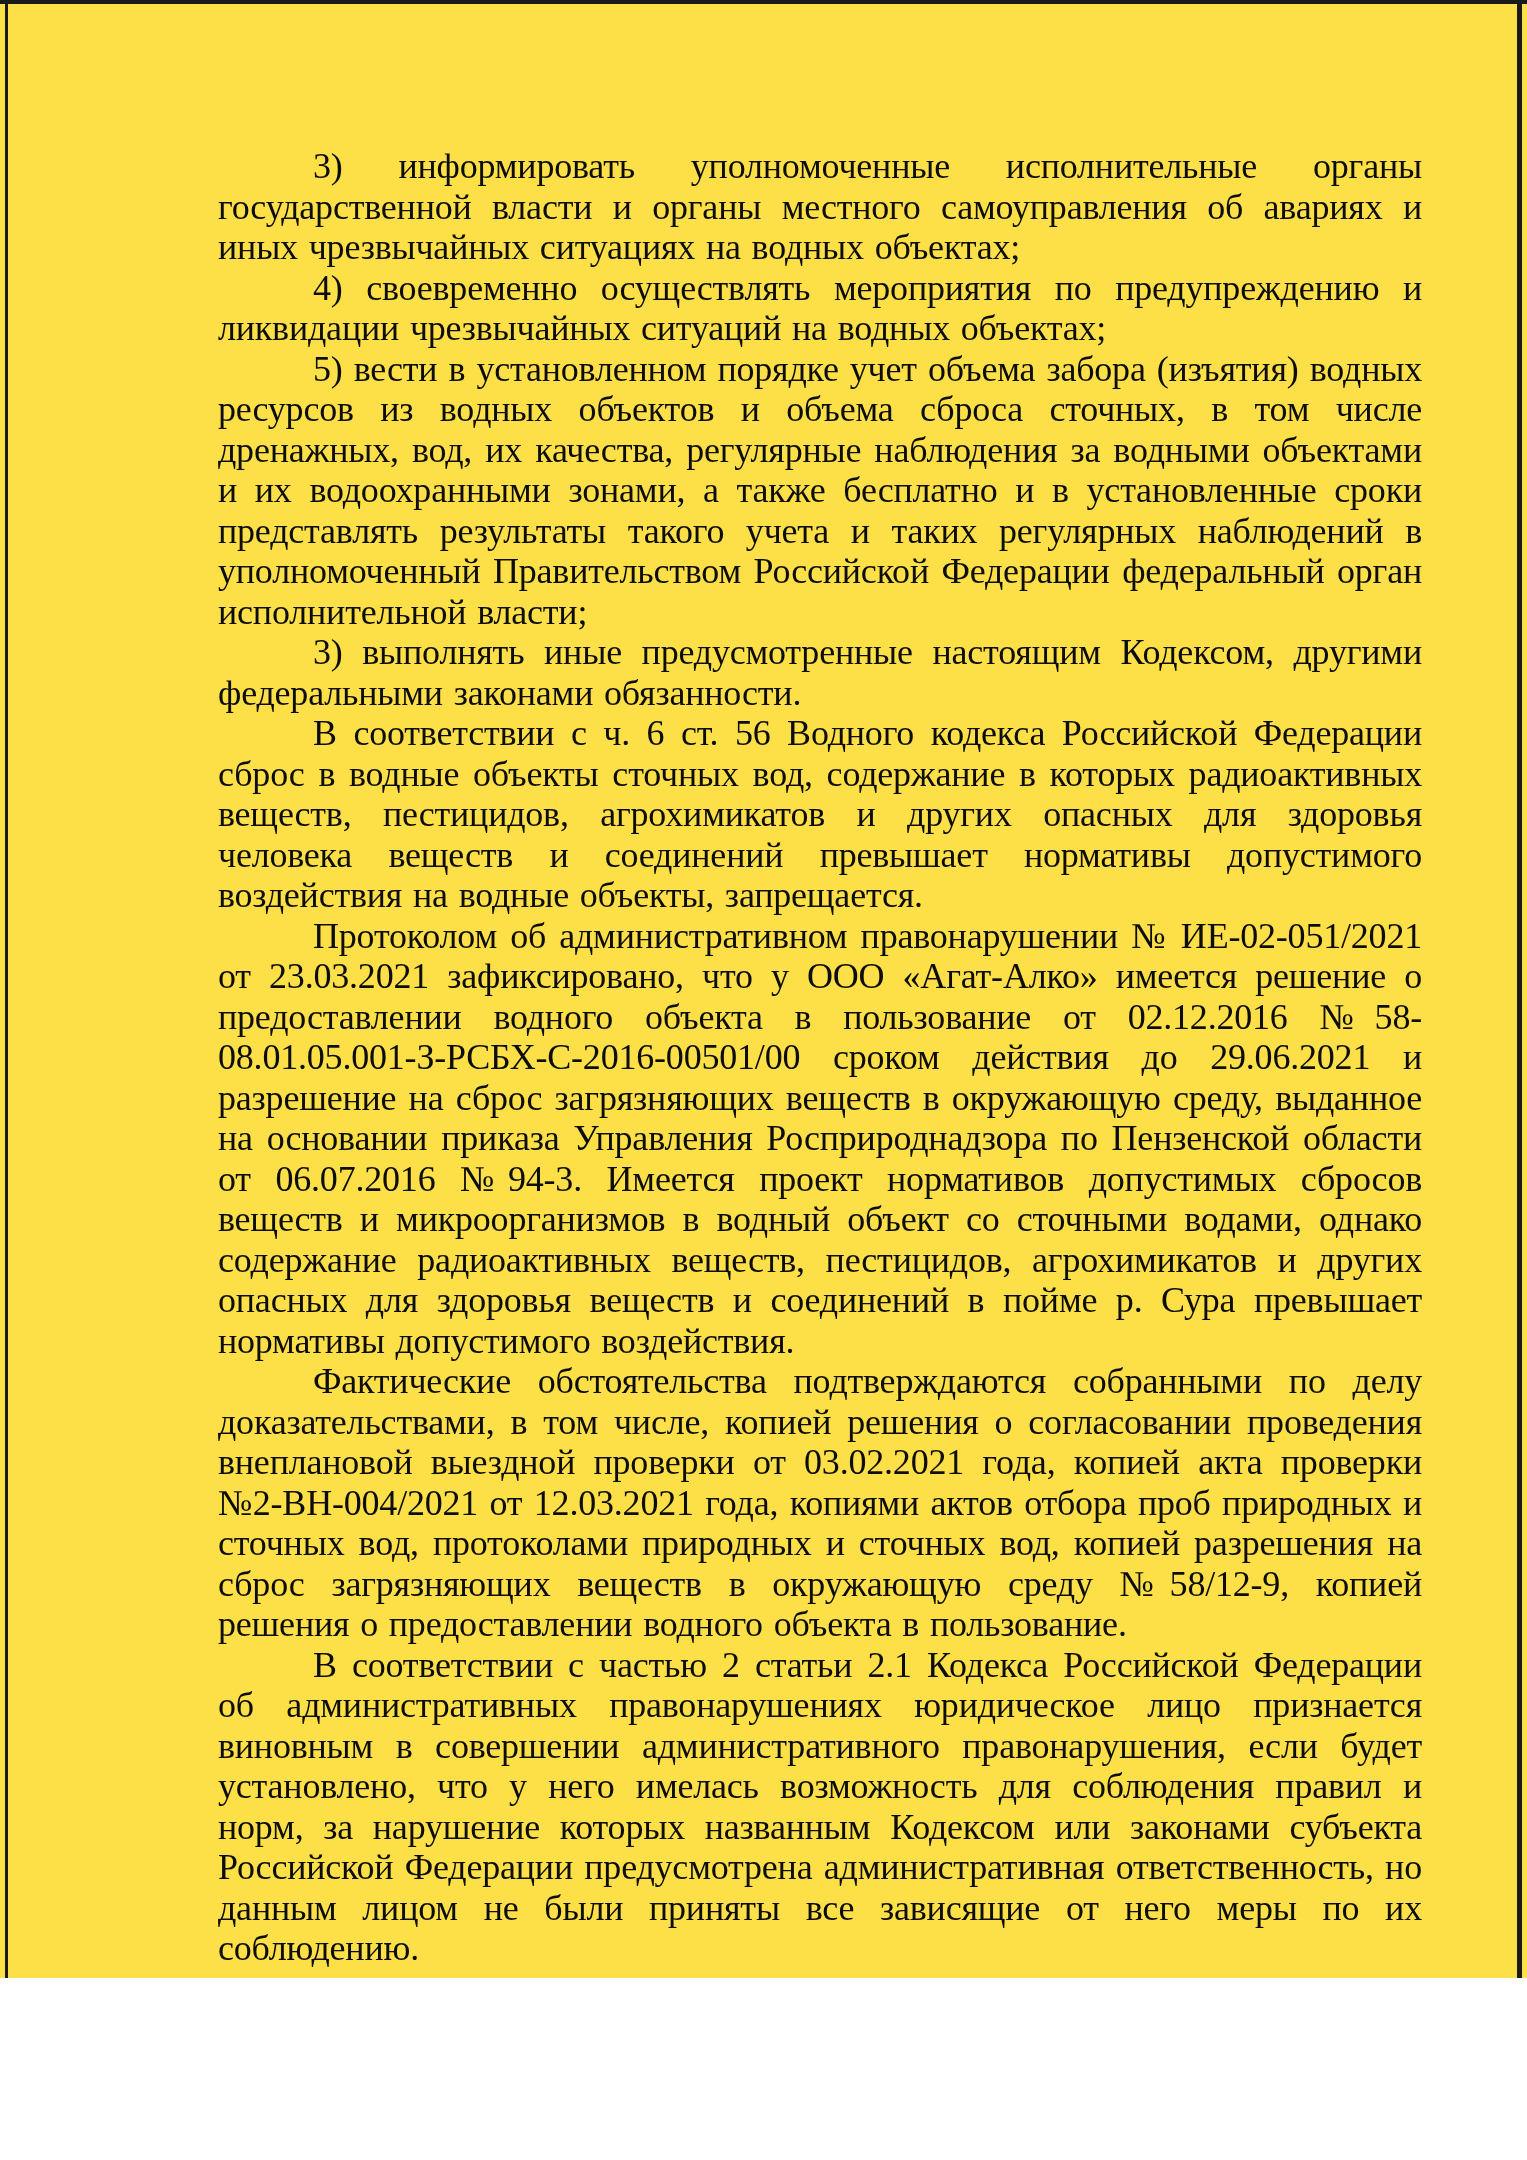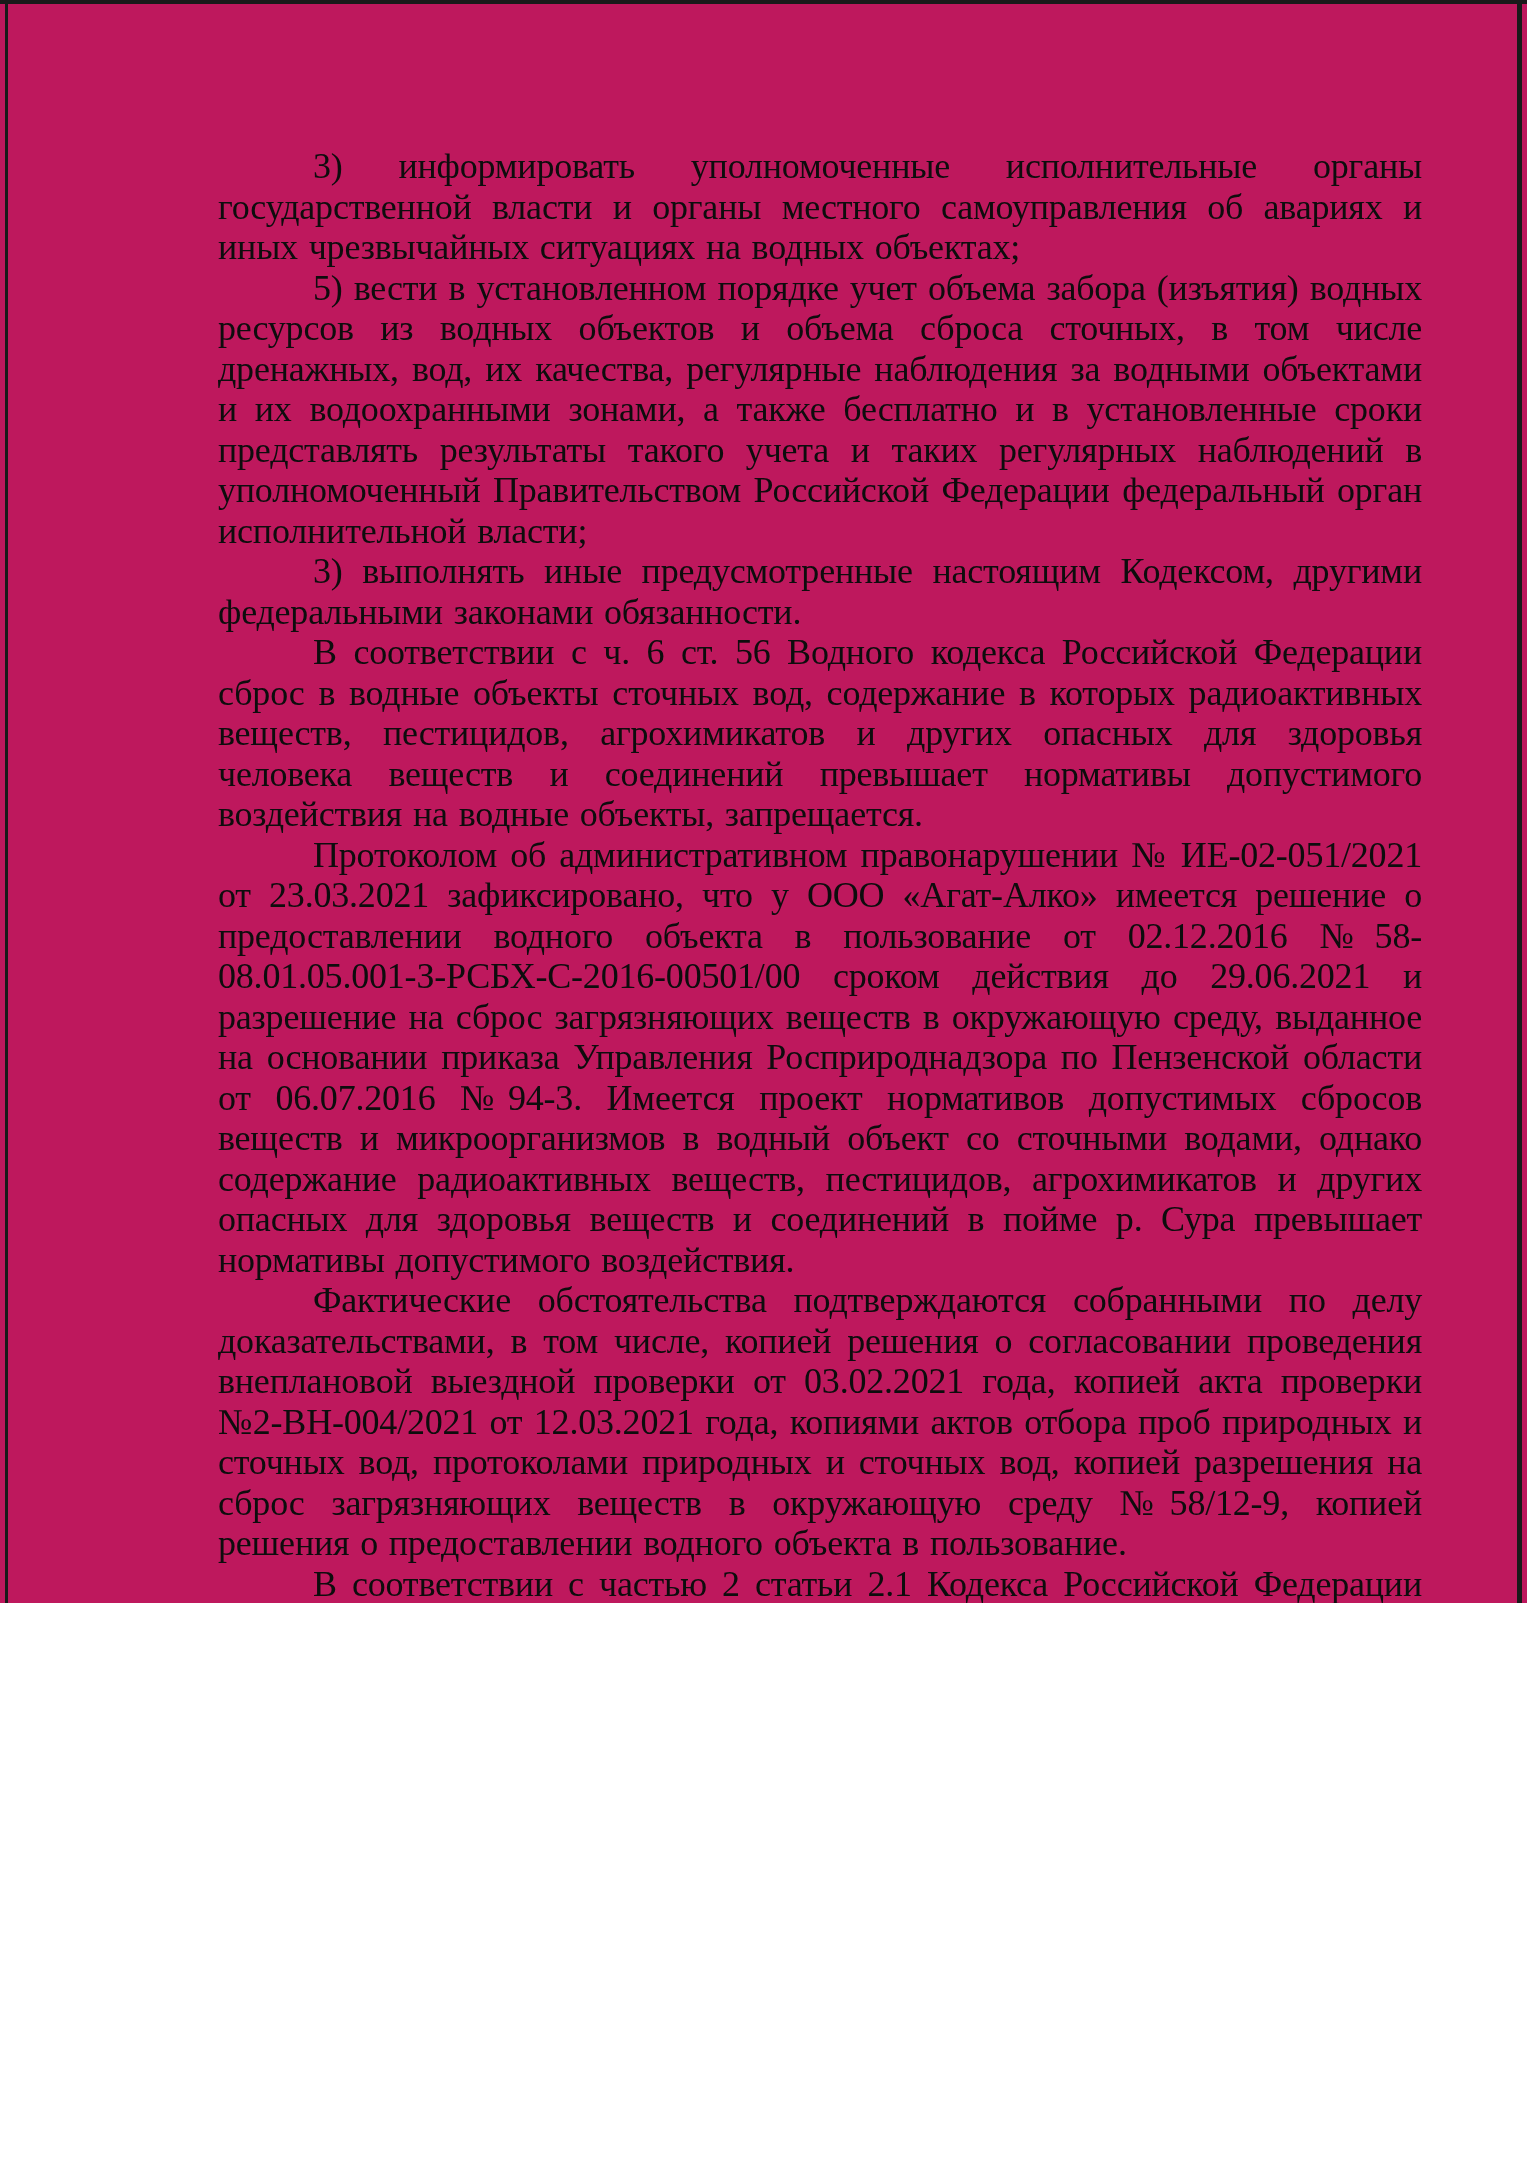--- a/index.html
+++ b/index.html
@@ -4,22 +4,22 @@
 <title>Document page</title>
 <style>
   html, body {
     margin: 0;
     padding: 0;
     background: #ffffff;
   }
   .page {
     position: relative;
     width: 1527px;
-    height: 1603px;
-    background: #be185d;
+    height: 1978px;
+    background: #fde047;
     overflow: hidden;
     font-family: "Liberation Serif", "DejaVu Serif", serif;
     color: #0d0d0d;
   }
   
   .border-top {
     position: absolute; left: 0; top: 0;
     width: 100%; height: 4px; background: #1a1a1a;
   }
   .border-bottom {
@@ -55,20 +55,21 @@
 <body>
 
 <div class="page">
   <div class="border-top"></div>
   <div class="border-left"></div>
   <div class="border-right"></div>
   <div class="border-bottom"></div>
 
   <div class="text-block">
     <p>3) информировать уполномоченные исполнительные органы государственной власти и органы местного самоуправления об авариях и иных чрезвычайных ситуациях на водных объектах;</p>
+    <p>4) своевременно осуществлять мероприятия по предупреждению и ликвидации чрезвычайных ситуаций на водных объектах;</p>
     <p>5) вести в установленном порядке учет объема забора (изъятия) водных ресурсов из водных объектов и объема сброса сточных, в том числе дренажных, вод, их качества, регулярные наблюдения за водными объектами и их водоохранными зонами, а также бесплатно и в установленные сроки представлять результаты такого учета и таких регулярных наблюдений в уполномоченный Правительством Российской Федерации федеральный орган исполнительной власти;</p>
     <p>3) выполнять иные предусмотренные настоящим Кодексом, другими федеральными законами обязанности.</p>
     <p>В соответствии с ч. 6 ст. 56 Водного кодекса Российской Федерации сброс в водные объекты сточных вод, содержание в которых радиоактивных веществ, пестицидов, агрохимикатов и других опасных для здоровья человека веществ и соединений превышает нормативы допустимого воздействия на водные объекты, запрещается.</p>
     <p>Протоколом об административном правонарушении № ИЕ-02-051/2021 от 23.03.2021 зафиксировано, что у ООО «Агат-Алко» имеется решение о предоставлении водного объекта в пользование от 02.12.2016 №58-08.01.05.001-З-РСБХ-С-2016-00501/00 сроком действия до 29.06.2021 и разрешение на сброс загрязняющих веществ в окружающую среду, выданное на основании приказа Управления Росприроднадзора по Пензенской области от 06.07.2016 №94-3. Имеется проект нормативов допустимых сбросов веществ и микроорганизмов в водный объект со сточными водами, однако содержание радиоактивных веществ, пестицидов, агрохимикатов и других опасных для здоровья веществ и соединений в пойме р. Сура превышает нормативы допустимого воздействия.</p>
     <p>Фактические обстоятельства подтверждаются собранными по делу доказательствами, в том числе, копией решения о согласовании проведения внеплановой выездной проверки от 03.02.2021 года, копией акта проверки №2-ВН-004/2021 от 12.03.2021 года, копиями актов отбора проб природных и сточных вод, протоколами природных и сточных вод, копией разрешения на сброс загрязняющих веществ в окружающую среду №58/12-9, копией решения о предоставлении водного объекта в пользование.</p>
     <p>В соответствии с частью 2 статьи 2.1 Кодекса Российской Федерации об административных правонарушениях юридическое лицо признается виновным в совершении административного правонарушения, если будет установлено, что у него имелась возможность для соблюдения правил и норм, за нарушение которых названным Кодексом или законами субъекта Российской Федерации предусмотрена административная ответственность, но данным лицом не были приняты все зависящие от него меры по их соблюдению.</p>
   </div>
 </div>
 
 </body></html>

